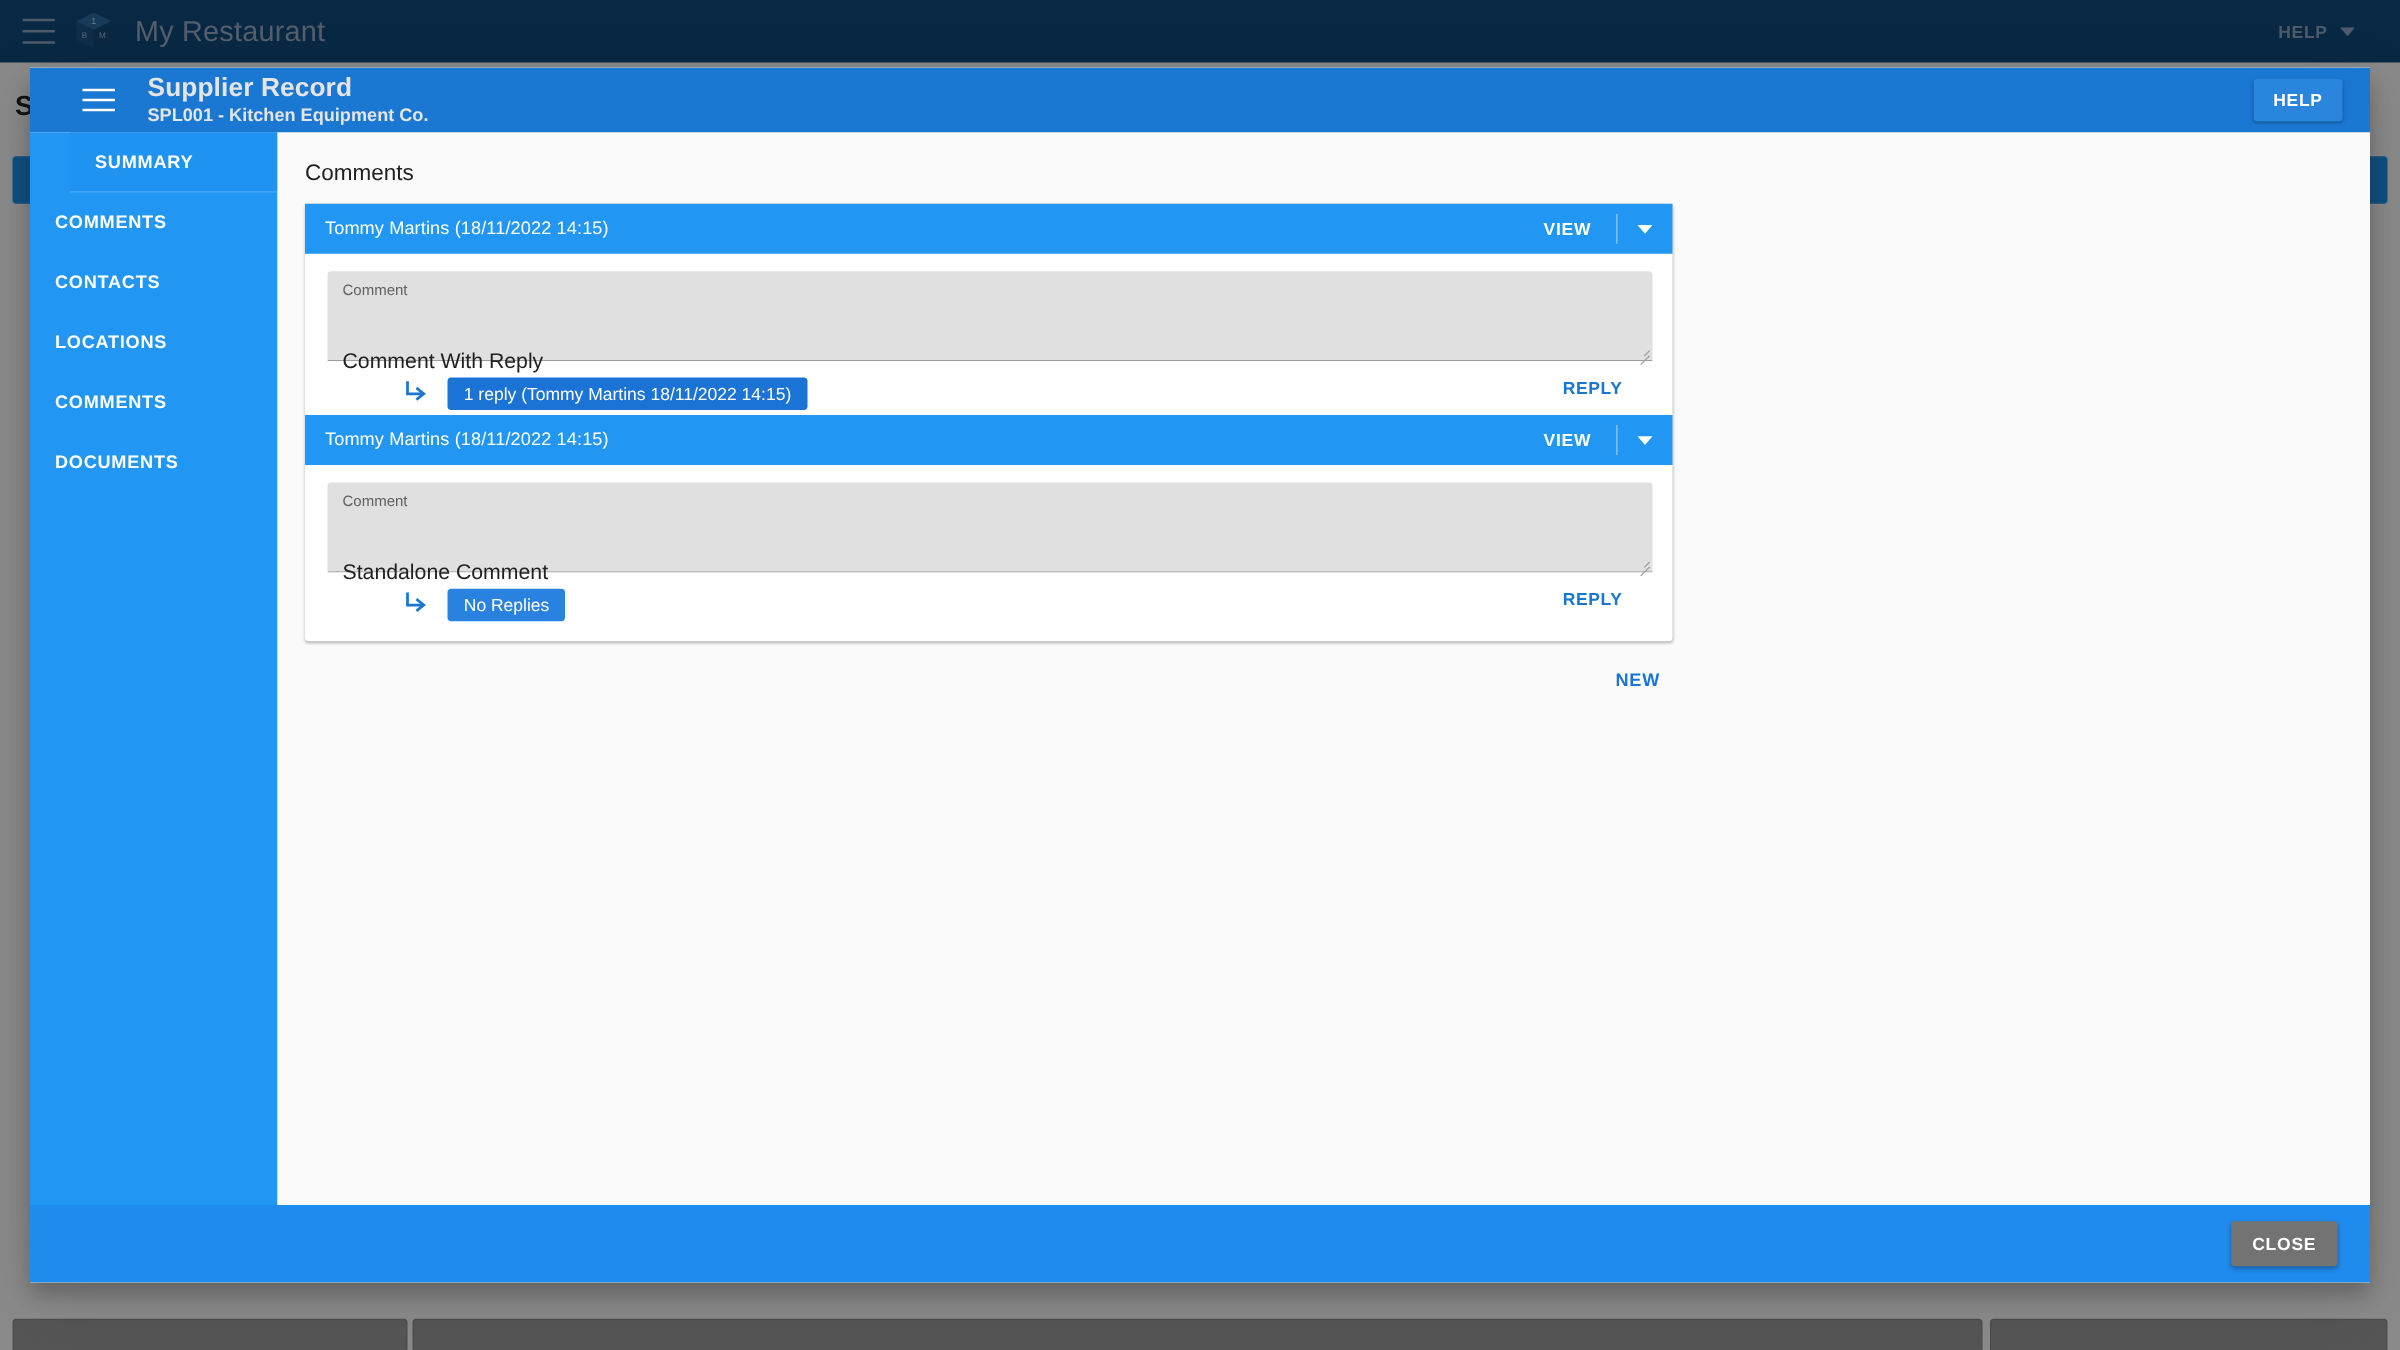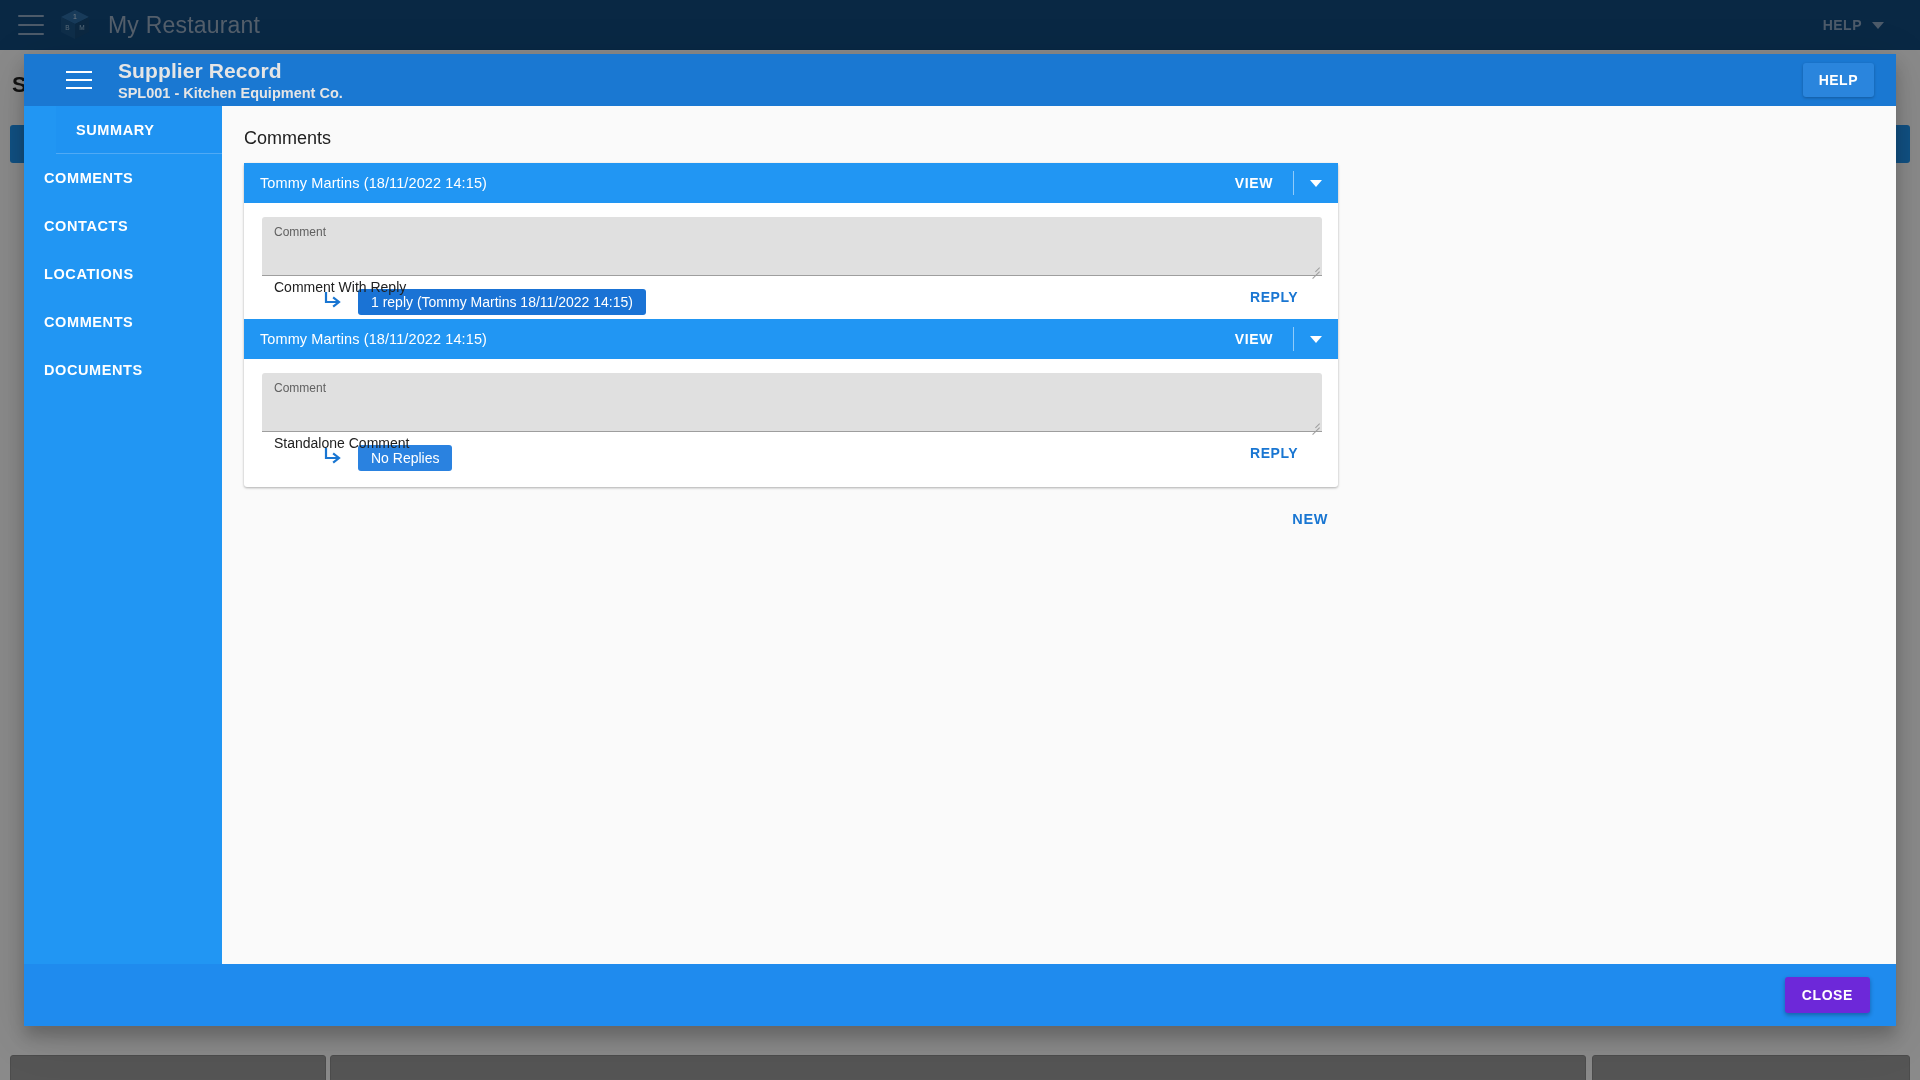--- a/index.html
+++ b/index.html
@@ -219,25 +219,25 @@
     border-top: 7px solid #ffffff;
   }
 
   .comment-body { padding: 14px 16px 0 18px; }
 
   .field {
     background: #e0e0e0;
     border-bottom: 1px solid #9e9e9e;
     border-radius: 3px 3px 0 0;
     padding: 8px 12px 10px 12px;
-    height: 59px;
+    height: 72px;
     position: relative;
   }
   .field-label { font-size: 12px; color: #616161; margin-bottom: 4px; }
-  .field-value { font-size: 14px; color: #212121; margin-top: 40px; }
+  .field-value { font-size: 17px; color: #212121; margin-top: 40px; }
   .resize-grip {
     position: absolute; right: 2px; bottom: 2px;
     width: 10px; height: 10px;
   }
   .resize-grip i {
     position: absolute; right: 0; background: #9e9e9e; height: 1px;
     transform: rotate(-45deg); transform-origin: right bottom;
   }
   .resize-grip i:nth-child(1) { bottom: 1px; width: 10px; }
   .resize-grip i:nth-child(2) { bottom: 5px; width: 6px; }
@@ -287,21 +287,21 @@
     flex: 0 0 auto;
     height: 62px;
     background: #1f8bee;
     display: flex; align-items: center; justify-content: flex-end;
     padding-right: 26px;
   }
   .close-btn {
     height: 36px; min-width: 82px;
     padding: 0 17px;
     display: flex; align-items: center; justify-content: center;
-    background: #6d28d9;
+    background: #737373;
     color: #ffffff;
     font-size: 14px; font-weight: bold; letter-spacing: .6px;
     border-radius: 3px;
     box-shadow: 0 2px 4px rgba(0,0,0,.3);
     cursor: pointer;
   }
 </style>
 </head>
 <body>
 

